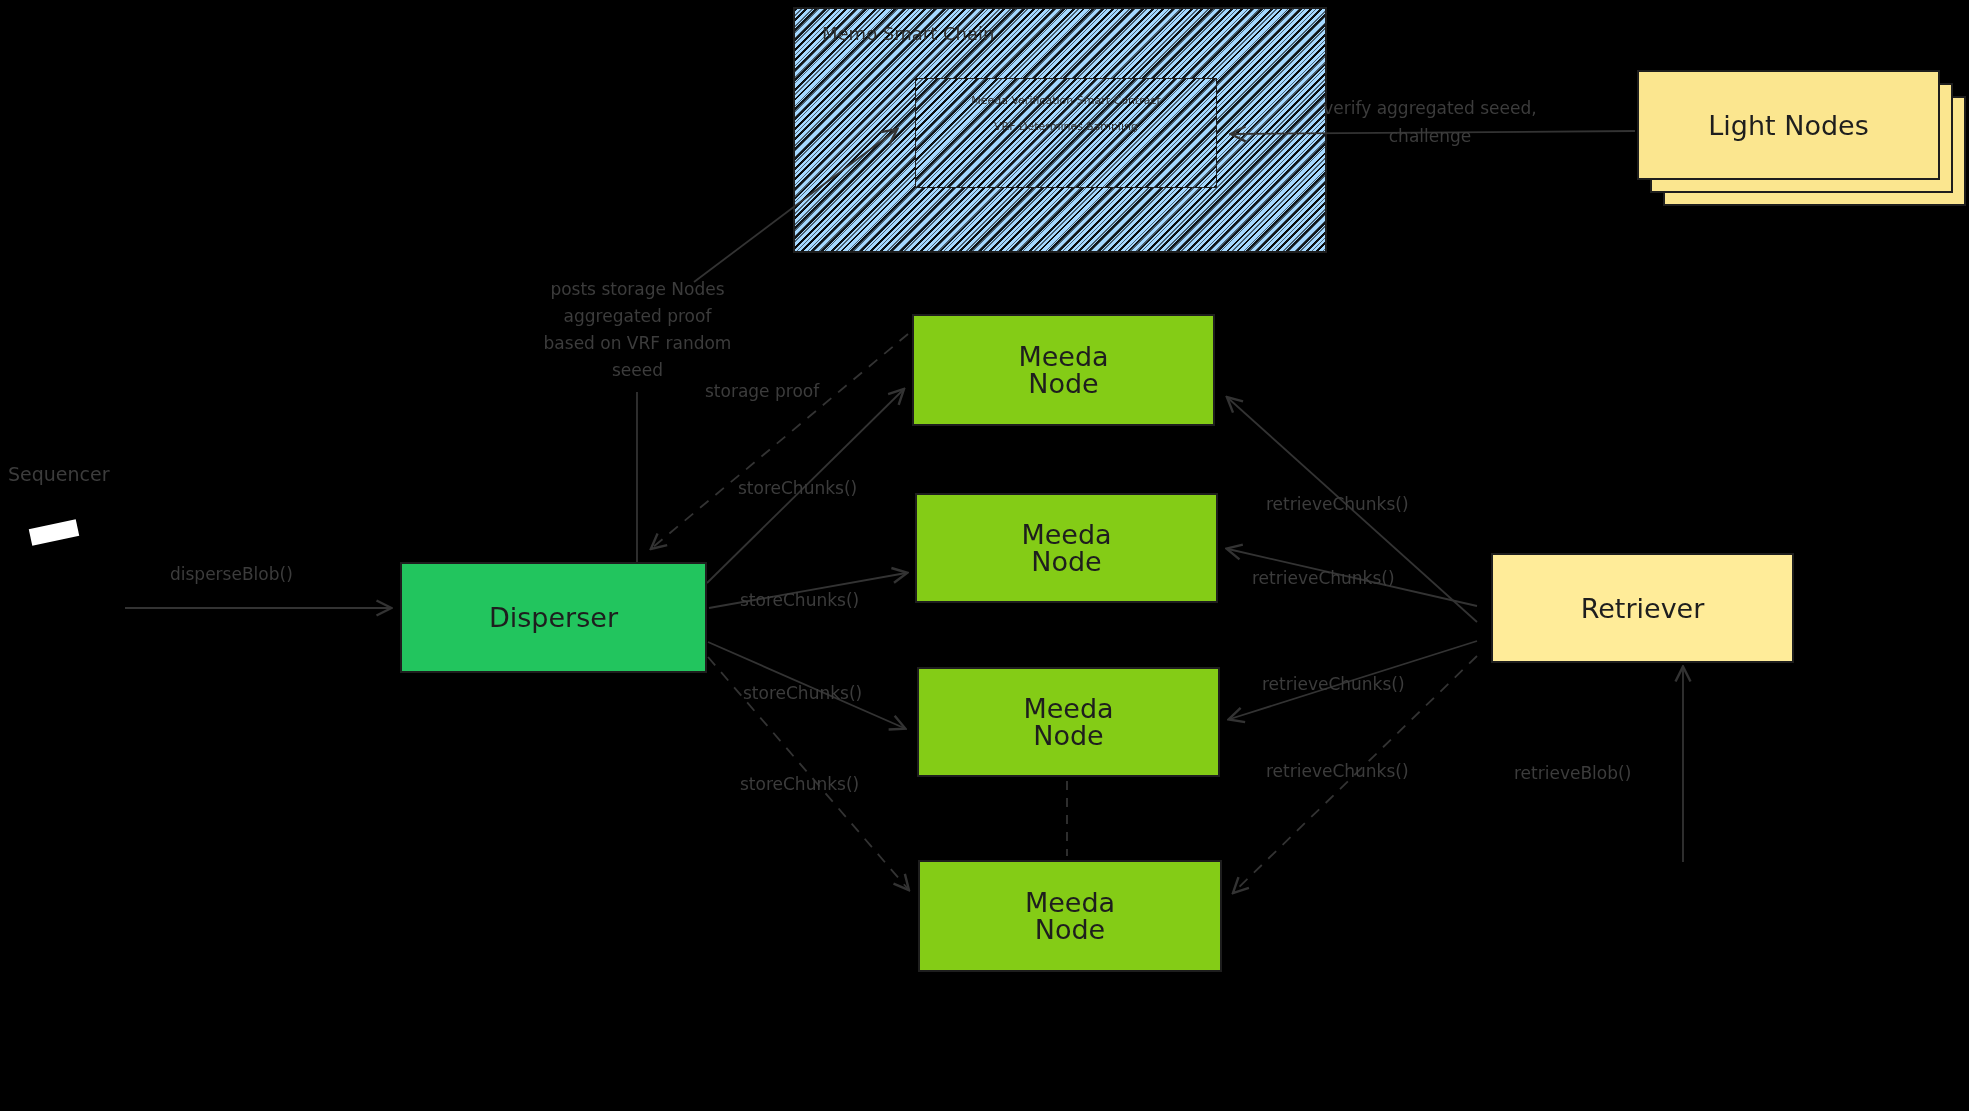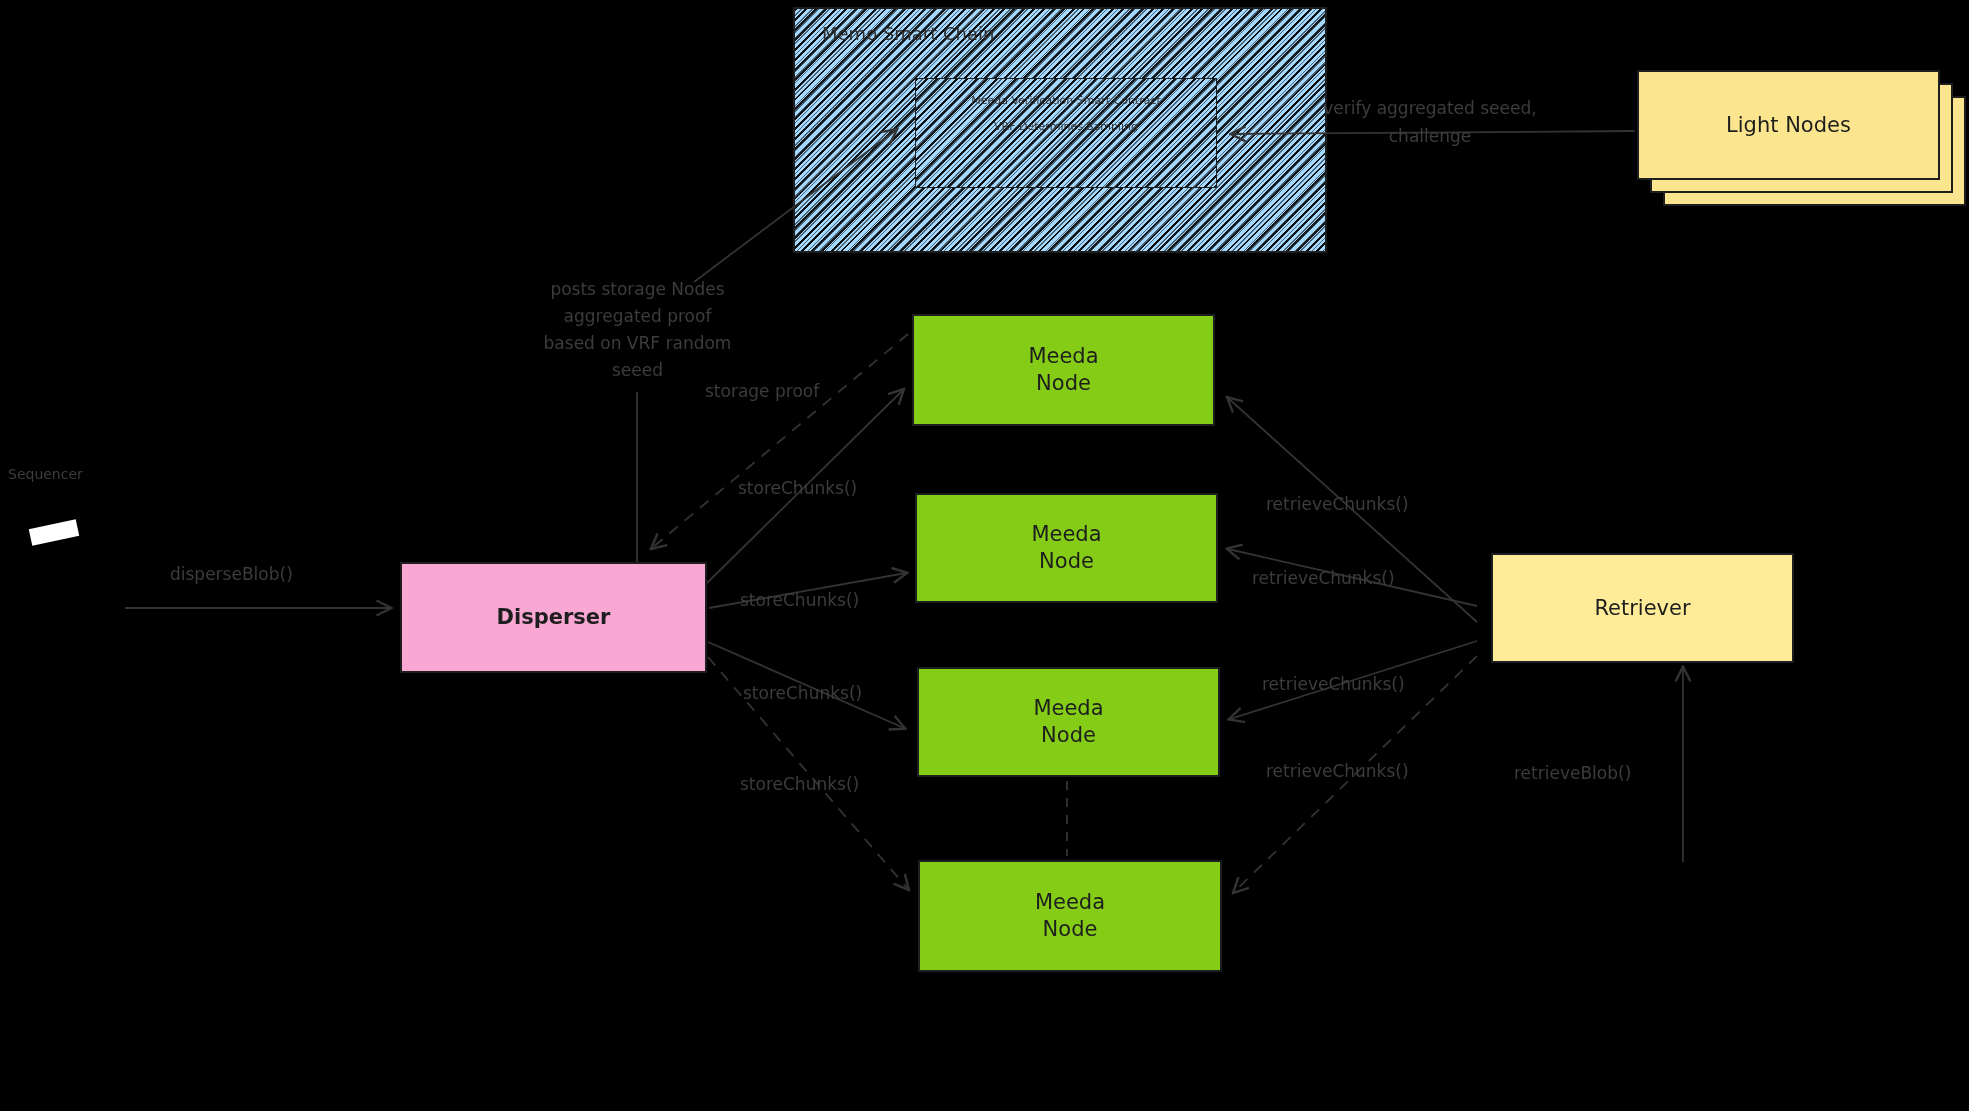--- a/index.html
+++ b/index.html
@@ -3,24 +3,24 @@
 <meta charset="utf-8">
 <style>
   html,body{margin:0;padding:0;background:#000;}
   #stage{
     position:relative;width:1969px;height:1009px;background:#000;overflow:hidden;
     font-family:"DejaVu Sans",sans-serif;
   }
   .box{
     position:absolute;display:flex;align-items:center;justify-content:center;
     text-align:center;border:2px solid #1e1e1e;box-sizing:border-box;
-    color:#1e1e1e;font-size:21px;line-height:27px;
+    color:#1e1e1e;font-size:27px;line-height:27px;
   }
   .blue{background:#84cc16;}
-  .pink{background:#f9a8d4;font-weight:bold;}
+  .pink{background:#22c55e;}
   .yellow{background:#ffec99;margin-left:16px;}
   .lightyellow{background:#fbe68f;}
   .hatch{
     position:absolute;box-sizing:border-box;border:2px solid #1e1e1e;
     background-color:#a5d8ff;
     background-image:
       repeating-linear-gradient(135deg, rgba(0,0,0,.9) 0 2px, transparent 2px 7px),
       repeating-linear-gradient(135deg, rgba(0,0,0,.55) 0 1px, transparent 1px 4px);
   }
   .edge-label{
@@ -108,21 +108,21 @@
          <div>Node</div>
       </div>
   </div>
   <div class="box blue" style="left:918px;top:860px;width:304px;height:112px;">
     <div>
         <div>Meeda</div>
          <div>Node</div>
       </div>
   </div>
 
-  <div class="edge-label" style="left:8px;top:462px;font-size:14px;">Sequencer</div>
+  <div class="edge-label" style="left:8px;top:462px;font-size:19px;">Sequencer</div>
   <div style="position:absolute;left:30px;top:524px;width:48px;height:17px;background:#fff;transform:rotate(-12deg);"></div>
 
   <div class="edge-label" style="left:170px;top:562px;">disperseBlob()</div>
 
   <div class="edge-label center" style="left:520px;top:276px;width:235px;line-height:27px;">
     <div>posts storage Nodes</div>
     <div>aggregated proof</div>
     <div>based on VRF random</div>
     <div>seeed</div>
   </div>

